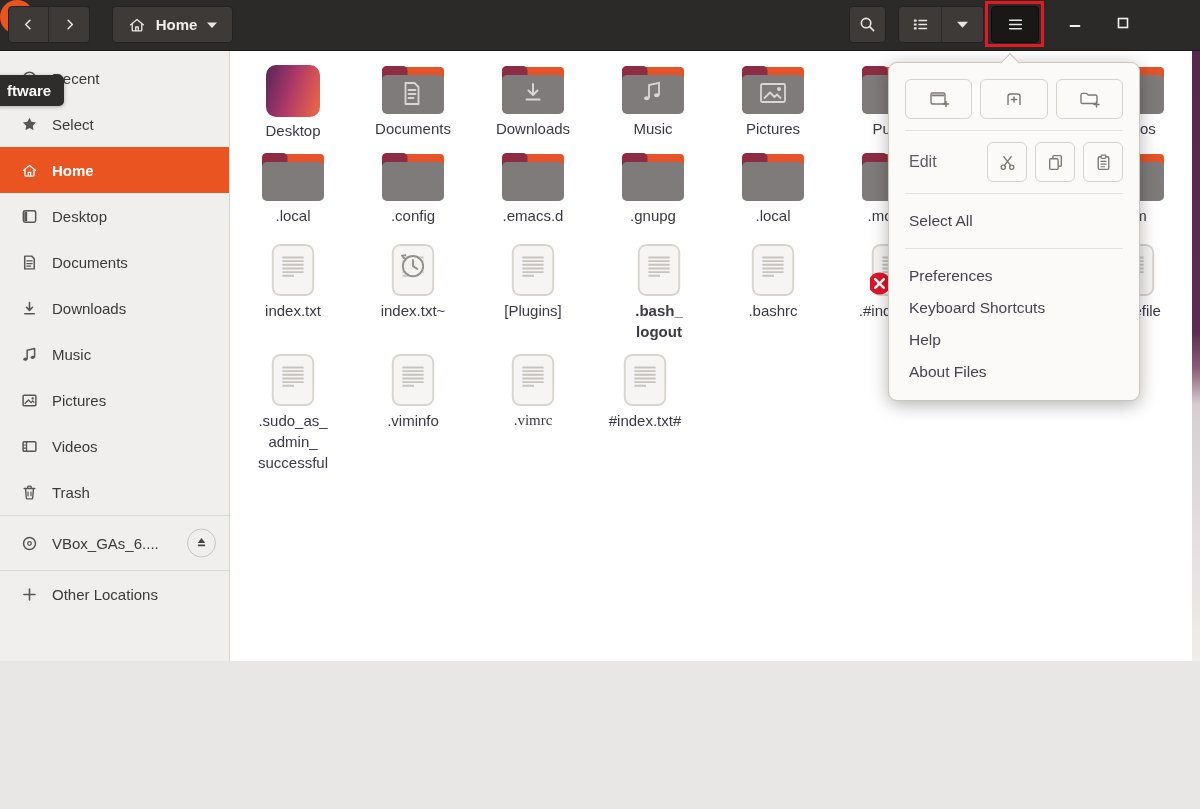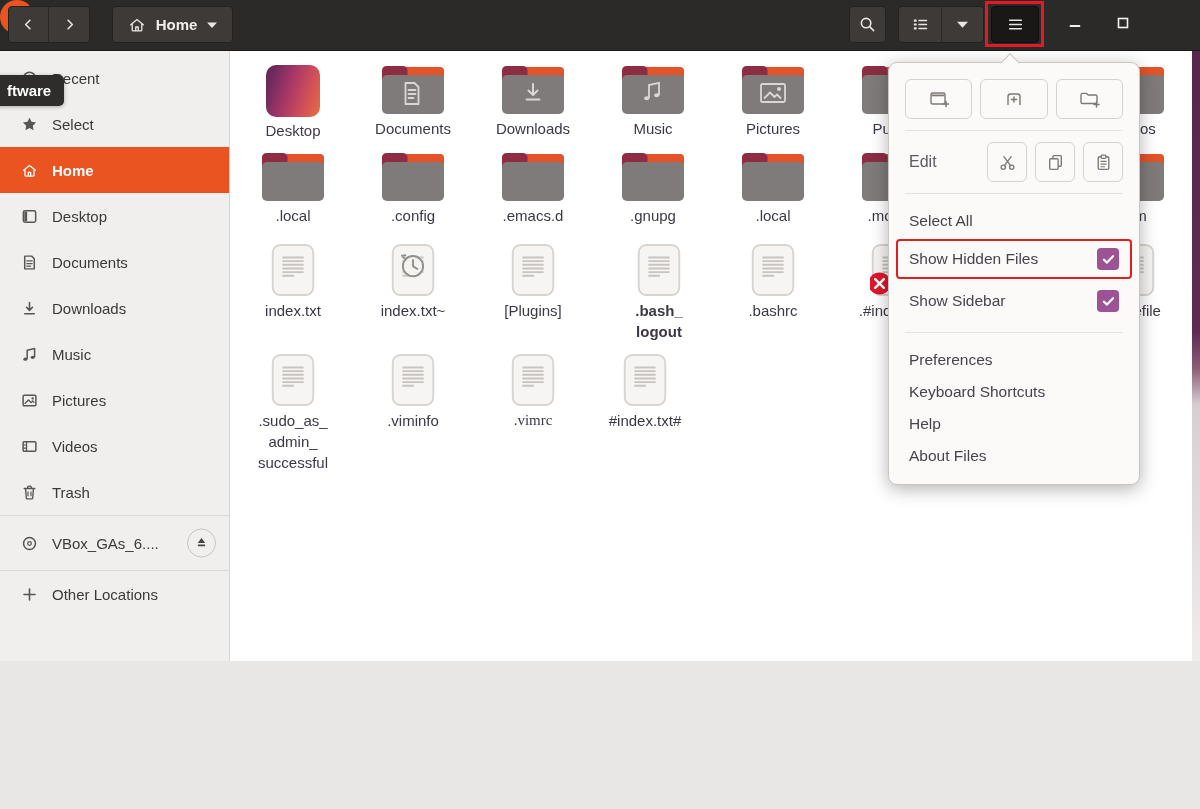--- a/index.html
+++ b/index.html
@@ -617,40 +617,20 @@
             <svg viewBox="0 0 18 18">
               <rect x="4" y="3.5" width="10" height="12" rx="1.2" fill="none" stroke="currentColor" stroke-width="1.3"></rect>
               <rect x="6.8" y="2" width="4.4" height="3" rx=".8" fill="#fbfaf9" stroke="currentColor" stroke-width="1.2"></rect>
               <path d="M6.5 8h5M6.5 10.5h5M6.5 13h3.5" stroke="currentColor" stroke-width="1.1" stroke-linecap="round"></path>
             </svg>
           </button>
         </span>
     </div>
     <div class="menu-sep"></div>
     <div class="menu-item">Select All</div>
-    <div>
-        <div class="hl-wrap">
-          <div class="toggle-row">
-            <span class="lbl">Show Hidden Files</span>
-            <span class="checkbox">
-              <svg viewBox="0 0 14 12">
-                <path d="M2 6.2 5.4 9.4 12 2.4" fill="none" stroke="#fff" stroke-width="2.4" stroke-linecap="round" stroke-linejoin="round"></path>
-              </svg>
-            </span>
-          </div>
-        </div>
-        <div class="toggle-row">
-          <span class="lbl">Show Sidebar</span>
-          <span class="checkbox">
-            <svg viewBox="0 0 14 12">
-              <path d="M2 6.2 5.4 9.4 12 2.4" fill="none" stroke="#fff" stroke-width="2.4" stroke-linecap="round" stroke-linejoin="round"></path>
-            </svg>
-          </span>
-        </div>
-      </div>
     <div class="menu-sep"></div>
     <div>
         <div class="menu-item">Preferences</div>
         <div class="menu-item">Keyboard Shortcuts</div>
         <div class="menu-item">Help</div>
         <div class="menu-item">About Files</div>
       </div>
   </div>
 
 </div>

